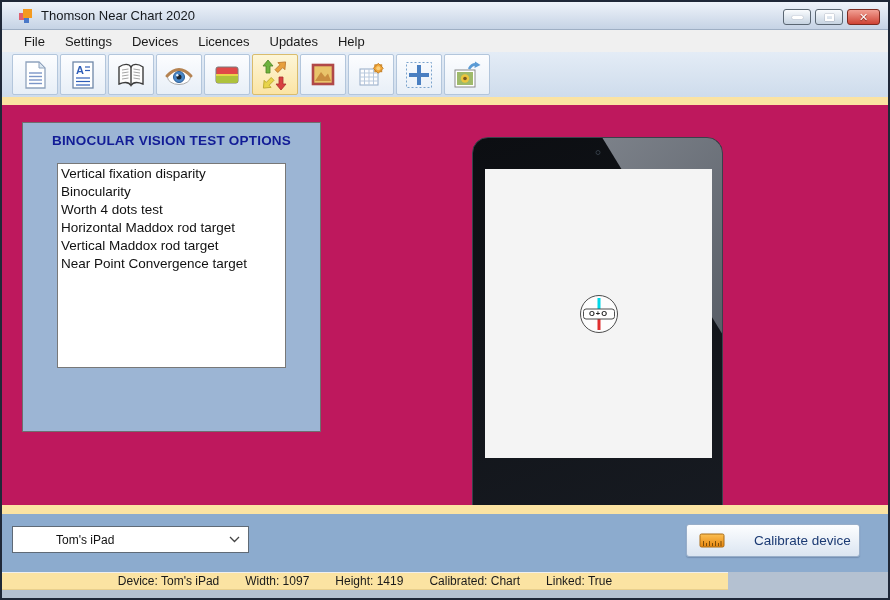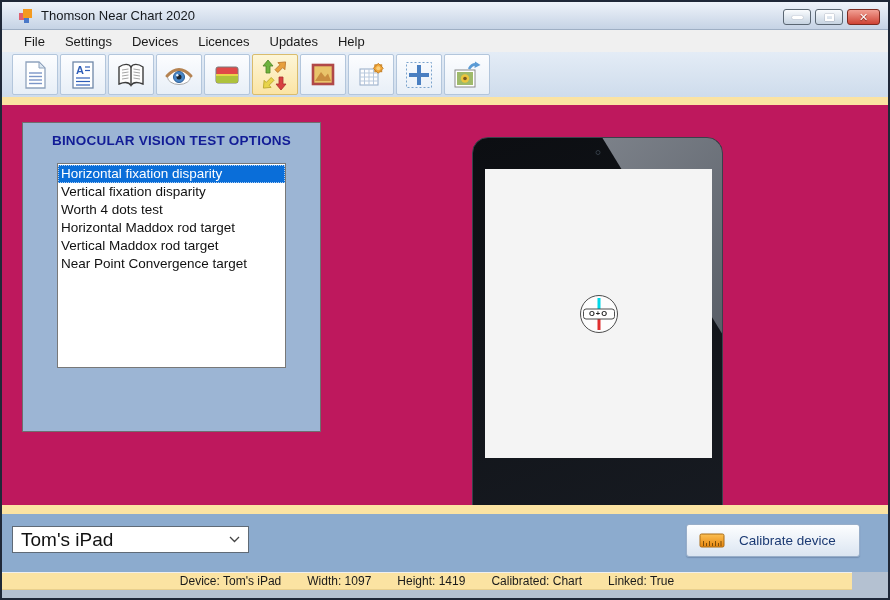--- a/index.html
+++ b/index.html
@@ -104,31 +104,31 @@
     display:flex; align-items:center; justify-content:center;
     font-size:7.5px; font-weight:bold; color:#222; letter-spacing:1px; line-height:1;
   }
   
   .bottombar { position:absolute; left:0; top:512px; width:886px; height:58px; background:#8cabce; }
   .device-select {
     position:absolute; left:10px; top:12px; width:237px; height:27px;
     background:#fff; border:1px solid #5f6a76;
     display:flex; align-items:center; padding:0 8px; cursor:default;
   }
-  .device-select-value { flex:1; font-size:19px; color:#111; }
+  .device-select-value { flex:1; font-size:12px; color:#111;margin-left:35px; }
   .calibrate-btn {
     position:absolute; right:28px; top:10px; width:174px; height:33px;
     background:linear-gradient(#fdfeff,#dbe5f1); border:1px solid #98aec9; border-radius:3px;
-    display:flex; align-items:center; padding-left:12px; gap:14px; cursor:default;
+    display:flex; align-items:center; padding-left:12px; gap:29px; cursor:default;
     box-shadow:0 1px 1px rgba(40,60,90,.25);
   }
   .calibrate-label { font-size:13.5px; color:#1b3a73; }
   
   .statusbar {
-    position:absolute; left:0; top:570px; width:850px; height:18px;
+    position:absolute; left:0; top:570px; width:726px; height:18px;
     background:#fbe3a2; border-top:1px solid #efefef; border-bottom:1px solid #e8cf8d;
     display:flex; align-items:center; justify-content:center; gap:26px;
     font-size:12px; color:#1a1a1a;
   }
 </style>
 </head>
 <body>
 
 <div class="window">
 
@@ -285,22 +285,22 @@
 
   </div>
 
   <div class="accent-strip strip-top"></div>
 
   <div class="main">
 
     <div class="test-panel">
       <div class="panel-title">BINOCULAR VISION TEST OPTIONS</div>
       <div class="listbox">
-        <div class="list-item selected">Horizontal fixation disparity</div>
         <div class="list-item">Vertical fixation disparity</div>
+        <div class="list-item">Binocularity</div>
         <div class="list-item">Worth 4 dots test</div>
         <div class="list-item">Horizontal Maddox rod target</div>
         <div class="list-item">Vertical Maddox rod target</div>
         <div class="list-item">Near Point Convergence target</div>
       </div>
     </div>
 
     <div class="ipad">
       <div class="ipad-reflection"></div>
       <div class="ipad-camera"></div>

